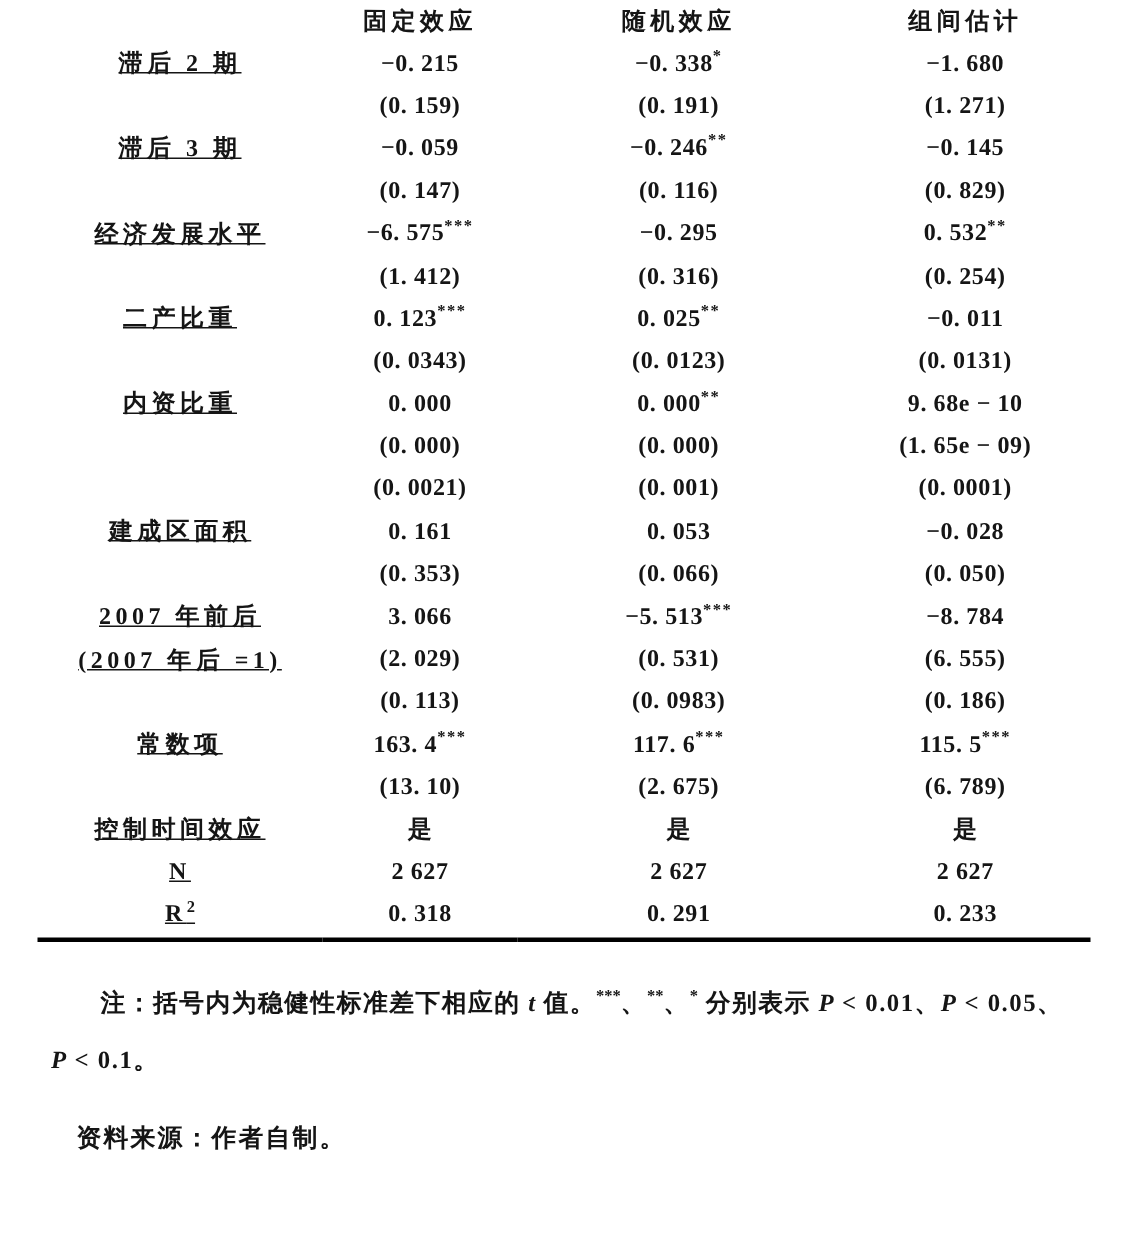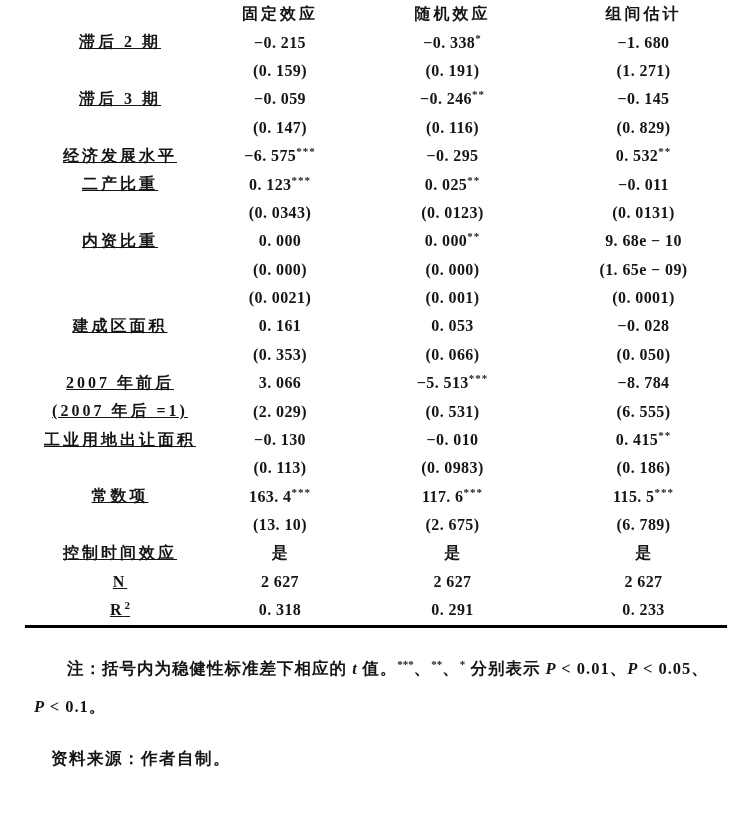--- a/index.html
+++ b/index.html
@@ -86,20 +86,26 @@
       <td class="val"><span class="v">(0. 116)</span><sup class="s"></sup></td>
       <td class="val"><span class="v">(0. 829)</span><sup class="s"></sup></td>
     </tr>
         <tr>
       <td class="rl"><span class="txt">经济发展水平</span><sup class="lsup"></sup></td>
       <td class="val"><span class="v">−6. 575</span><sup class="s">***</sup></td>
       <td class="val"><span class="v">−0. 295</span><sup class="s"></sup></td>
       <td class="val"><span class="v">0. 532</span><sup class="s">**</sup></td>
     </tr>
         <tr>
+      <td class="rl"><span class="txt"></span><sup class="lsup"></sup></td>
+      <td class="val"><span class="v">(1. 412)</span><sup class="s"></sup></td>
+      <td class="val"><span class="v">(0. 316)</span><sup class="s"></sup></td>
+      <td class="val"><span class="v">(0. 254)</span><sup class="s"></sup></td>
+    </tr>
+        <tr>
       <td class="rl"><span class="txt">二产比重</span><sup class="lsup"></sup></td>
       <td class="val"><span class="v">0. 123</span><sup class="s">***</sup></td>
       <td class="val"><span class="v">0. 025</span><sup class="s">**</sup></td>
       <td class="val"><span class="v">−0. 011</span><sup class="s"></sup></td>
     </tr>
         <tr>
       <td class="rl"><span class="txt"></span><sup class="lsup"></sup></td>
       <td class="val"><span class="v">(0. 0343)</span><sup class="s"></sup></td>
       <td class="val"><span class="v">(0. 0123)</span><sup class="s"></sup></td>
       <td class="val"><span class="v">(0. 0131)</span><sup class="s"></sup></td>
@@ -140,26 +146,20 @@
       <td class="val"><span class="v">−5. 513</span><sup class="s">***</sup></td>
       <td class="val"><span class="v">−8. 784</span><sup class="s"></sup></td>
     </tr>
         <tr>
       <td class="rl"><span class="txt">(2007 年后 =1)</span><sup class="lsup"></sup></td>
       <td class="val"><span class="v">(2. 029)</span><sup class="s"></sup></td>
       <td class="val"><span class="v">(0. 531)</span><sup class="s"></sup></td>
       <td class="val"><span class="v">(6. 555)</span><sup class="s"></sup></td>
     </tr>
         <tr>
-      <td class="rl"><span class="txt">工业用地出让面积</span><sup class="lsup"></sup></td>
-      <td class="val"><span class="v">−0. 130</span><sup class="s"></sup></td>
-      <td class="val"><span class="v">−0. 010</span><sup class="s"></sup></td>
-      <td class="val"><span class="v">0. 415</span><sup class="s">**</sup></td>
-    </tr>
-        <tr>
       <td class="rl"><span class="txt"></span><sup class="lsup"></sup></td>
       <td class="val"><span class="v">(0. 113)</span><sup class="s"></sup></td>
       <td class="val"><span class="v">(0. 0983)</span><sup class="s"></sup></td>
       <td class="val"><span class="v">(0. 186)</span><sup class="s"></sup></td>
     </tr>
         <tr>
       <td class="rl"><span class="txt">常数项</span><sup class="lsup"></sup></td>
       <td class="val"><span class="v">163. 4</span><sup class="s">***</sup></td>
       <td class="val"><span class="v">117. 6</span><sup class="s">***</sup></td>
       <td class="val"><span class="v">115. 5</span><sup class="s">***</sup></td>

